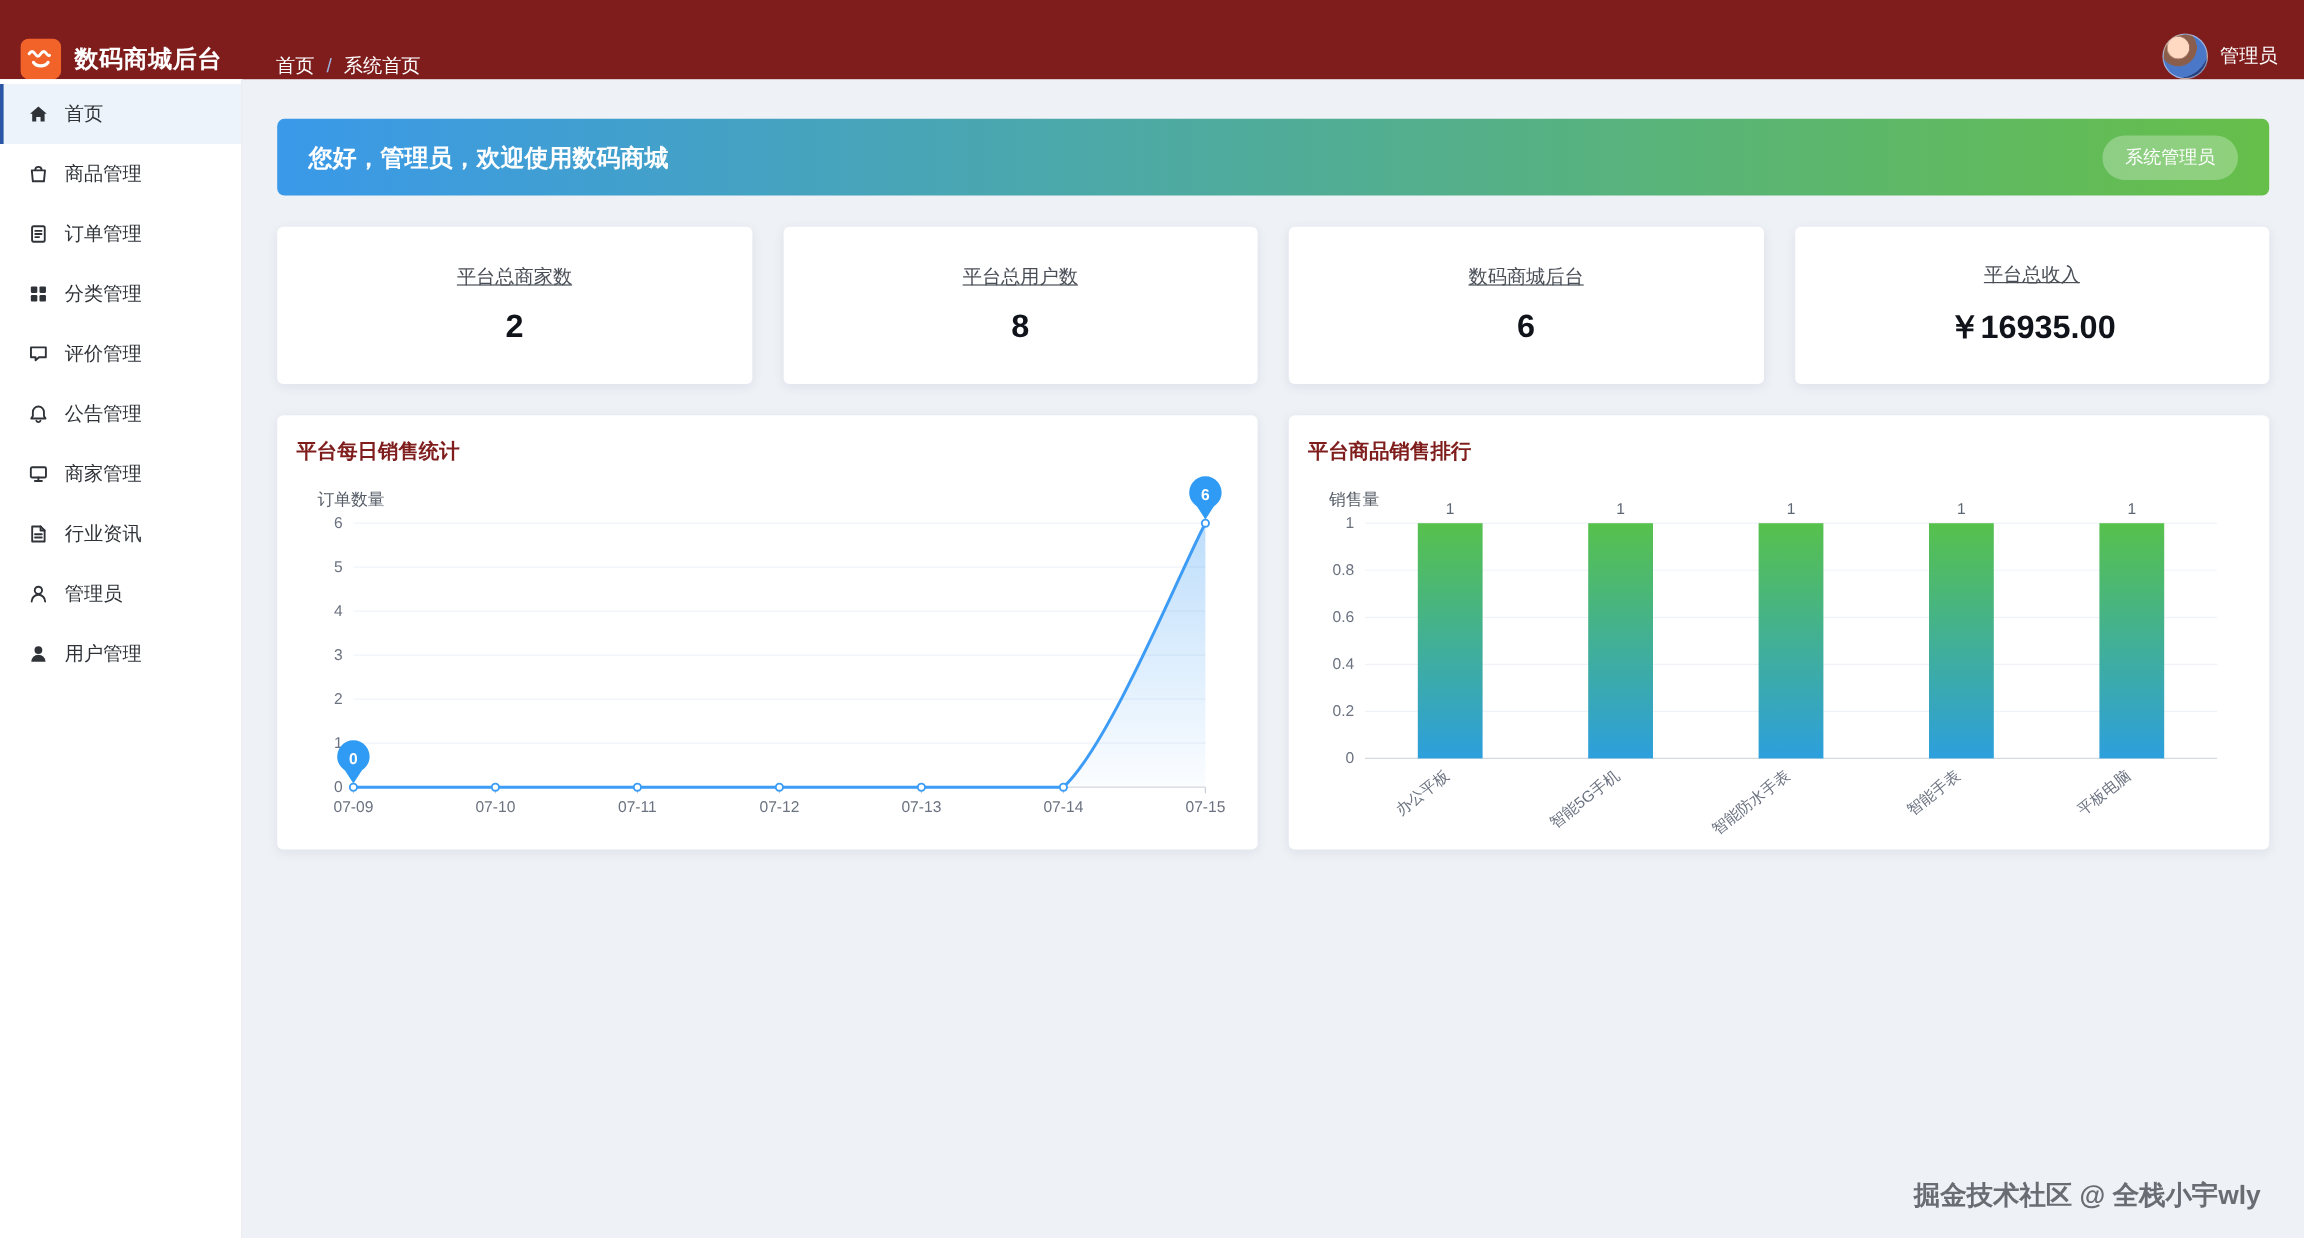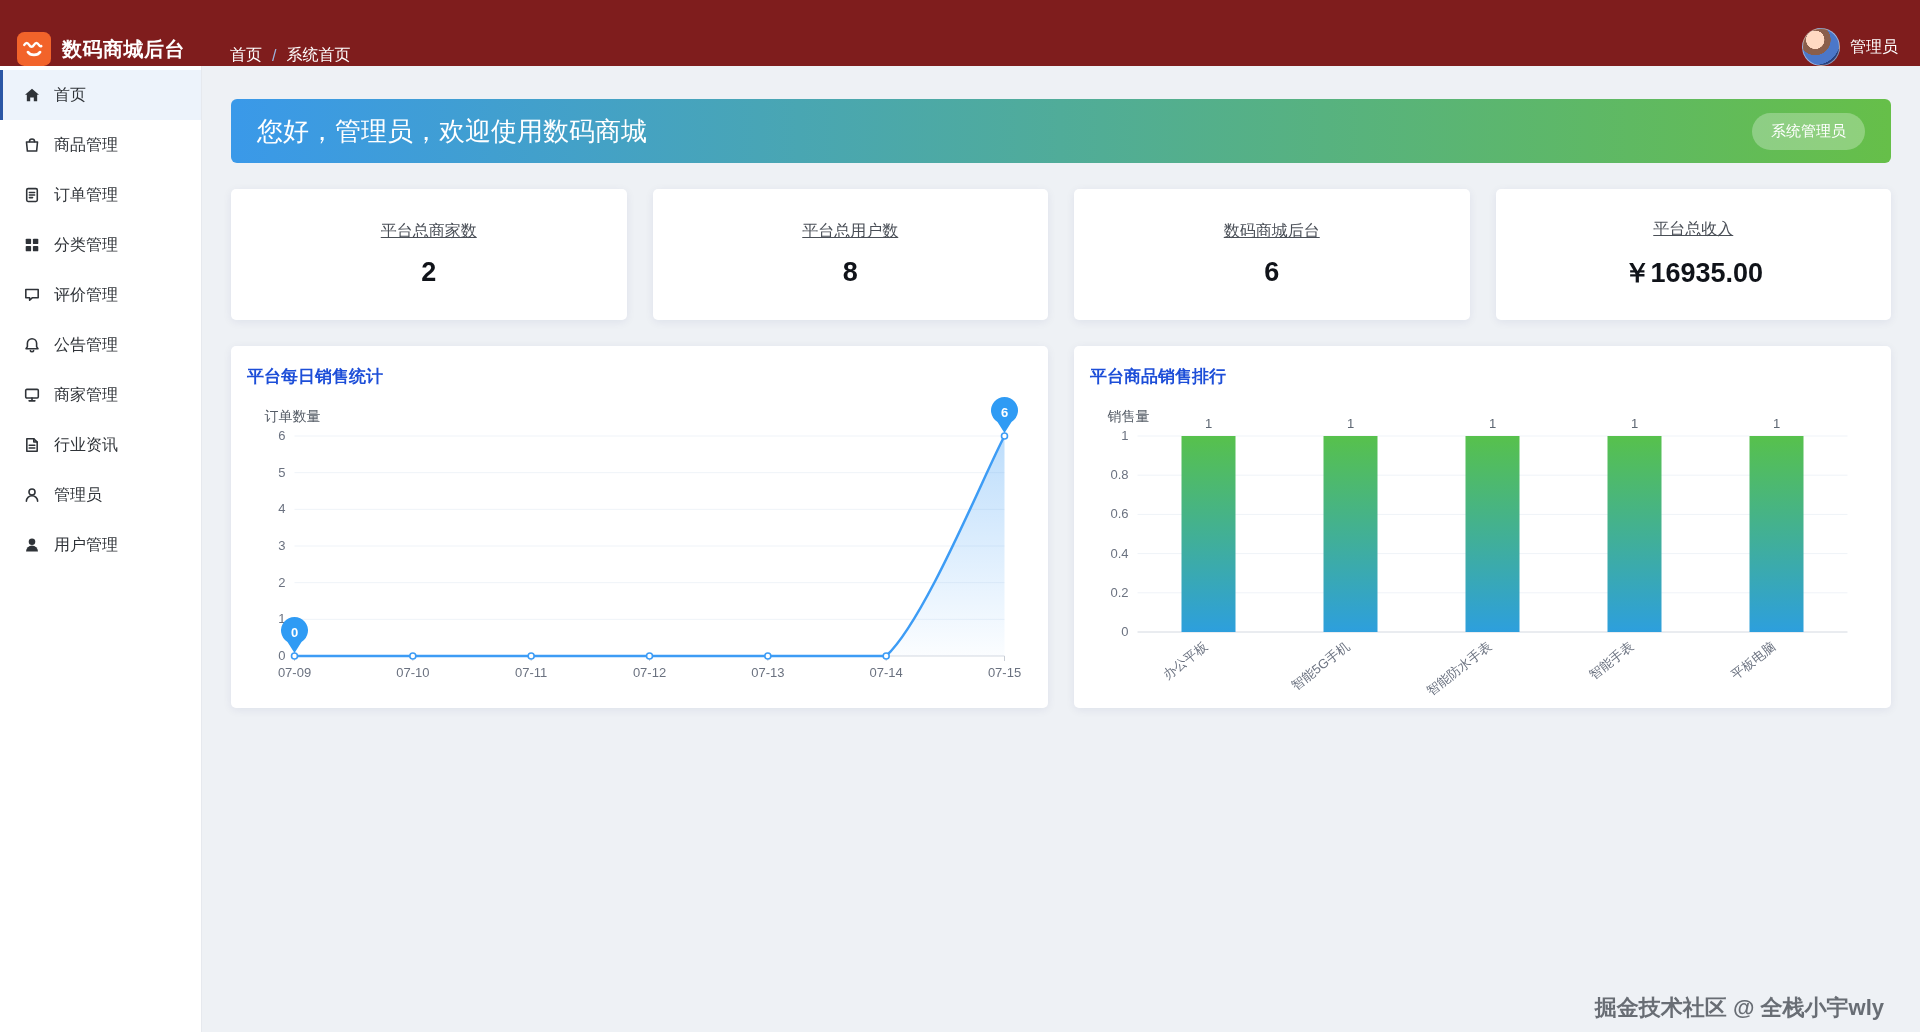--- a/index.html
+++ b/index.html
@@ -25,41 +25,41 @@
     font-size:16px; color:#2f3338; cursor:pointer; }
   .side-item.active { background:#edf3fb; border-left:3px solid #2a56a5; padding-left:20px; }
   .s-icon { width:18px; height:18px; display:inline-flex; }
   .s-icon svg { width:18px; height:18px; }
 
   .main { flex:1; padding:33px 29px 0 29px; position:relative; }
 
   
   .banner { height:64px; border-radius:6px; background:linear-gradient(90deg,#3a99e9,#66bf49);
     display:flex; align-items:center; padding:0 26px; color:#fff; }
-  .banner-text { font-size:26px; font-weight:normal; }
+  .banner-text { font-size:20px; font-weight:bold; }
   .badge { margin-left:auto; background:rgba(255,255,255,.28); padding:9px 19px; border-radius:999px; font-size:15px; }
 
   
   .stats-row { display:flex; gap:26px; margin-top:26px; }
   .stat-card { flex:1; background:#fff; border-radius:5px; height:131px; display:flex; flex-direction:column;
     align-items:center; justify-content:center; gap:15px; box-shadow:0 2px 10px rgba(15,35,95,.07); }
   .stat-label { font-size:16px; color:#4a4f57;text-decoration:underline; }
   .stat-value { font-size:27px; font-weight:bold; color:#101319; }
 
   
   .charts-row { display:flex; gap:26px; margin-top:26px; }
   .chart-card { flex:1; background:#fff; border-radius:5px; box-shadow:0 2px 10px rgba(15,35,95,.07);
     padding:19px 16px 12px 16px; }
-  .chart-title { font-size:17px; font-weight:bold; color:#1d4ed8; }
+  .chart-title { font-size:17px; font-weight:bold; color:#7f1d1d; }
   .chart-svg { width:100%; height:300px; display:block; margin-top:8px; }
   svg text.tick { font-size:13px; fill:#6b7280; }
   svg text.axlab { font-size:14px; fill:#555c66; }
   svg text.vlab { font-size:13px; fill:#5d6773; }
 
-  .watermark { position:absolute; right:36px; bottom:14px; font-size:22px; font-weight:bold; color:#686d74; }
+  .watermark { position:absolute; right:36px; bottom:26px; font-size:22px; font-weight:bold; color:#686d74; }
 </style>
 </head>
 <body>
 
 <div class="header">
   <div class="brand">
     <span style="display:inline-flex">
       <svg viewBox="0 0 28 28" width="34" height="34">
         <rect width="28" height="28" rx="6" fill="#f2632a"></rect>
         <path d="M6 10.6q2-3.2 4 0q2 3.2 4 0q2-3.2 4 0q1 1.6 2 1" stroke="#fff" stroke-width="2" fill="none" stroke-linecap="round"></path>

